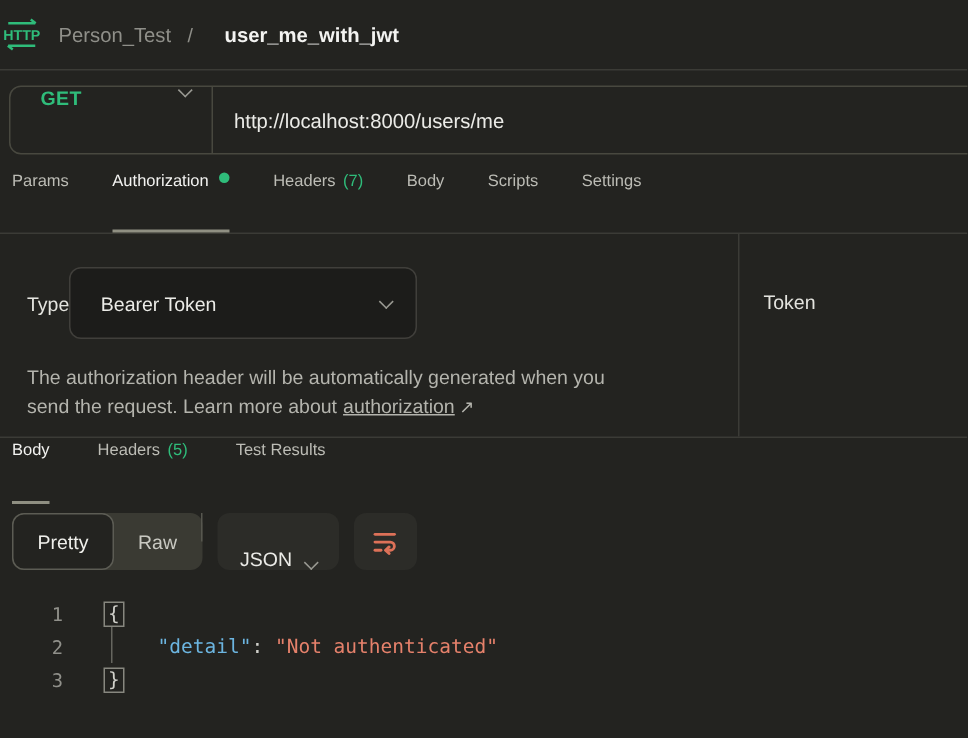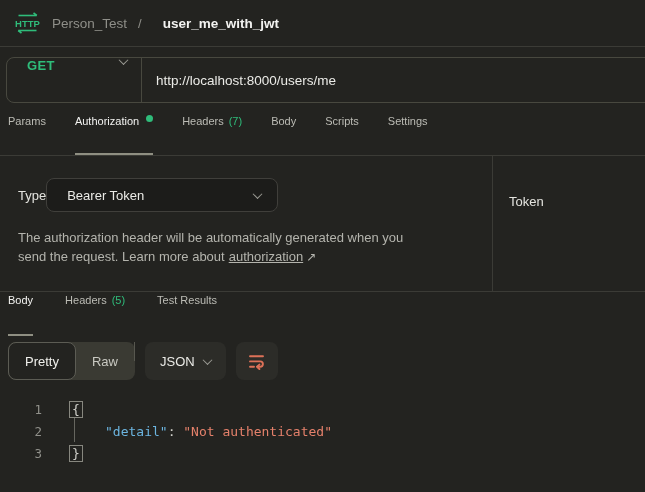--- a/index.html
+++ b/index.html
@@ -10,21 +10,21 @@
     color: #e8e8e3;
     font-size: 13px;
     -webkit-font-smoothing: antialiased;
   }
   
   .topbar {
     height: 47px;
     border-bottom: 1px solid #3b3b36;
     display: flex;
     align-items: center;
-    padding: 0 14px;
+    padding: 0 1px;
     gap: 11px;
   }
   .crumb-collection { color: #8f8f89; font-size: 13.5px; }
   .crumb-sep { color: #8f8f89; font-size: 13px; }
   .crumb-name { color: #f3f3f1; font-weight: bold; font-size: 13.5px; margin-left: 10px; }
   
   .url-row { height: 66px; display: flex; align-items: center; padding-left: 6px; }
   .url-box {
     flex: 1;
     height: 46px;
@@ -87,21 +87,21 @@
   }
   
   .auth-panel { height: 135px; display: flex; }
   .auth-left { width: 493px; flex: none; border-right: 1px solid #3b3b36; }
   .type-row {
     display: flex; align-items: center; 
     padding: 22px 13px 0 18px;
   }
   .type-label { color: #e4e4df; font-size: 13px; }
   .type-select {
-    width: 232px; height: 34px;
+    width: 232px; height: 48px;
     background: #1c1c1a;
     border: 1px solid #403f3b;
     border-radius: 8px;
     display: flex; align-items: center; justify-content: space-between;
     padding: 0 16px 0 20px;
     cursor: pointer;
   }
   .type-select-value { color: #ebebe7; font-size: 13px; }
   .help {
     margin: 17px 18px 0 18px;
@@ -145,21 +145,21 @@
     border: 1px solid #5c5c54;
     border-radius: 8px;
     color: #f0f0ec;
   }
   .seg-divider { width: 1px; height: 19px; background: #57574f; flex: none; }
   .json-btn {
     height: 38px;
     margin-left: 10px;
     background: #2c2c28;
     border-radius: 8px;
-    display: flex; align-items: center; gap: 9px;
+    display: flex; align-items: flex-end; gap: 9px;
     padding: 0 15px;
     color: #ebebe7; font-size: 13px;
     cursor: pointer;
   }
   .wrap-btn {
     width: 42px; height: 38px;
     margin-left: 10px;
     background: #2c2c28;
     border-radius: 8px;
     display: flex; align-items: center; justify-content: center;

